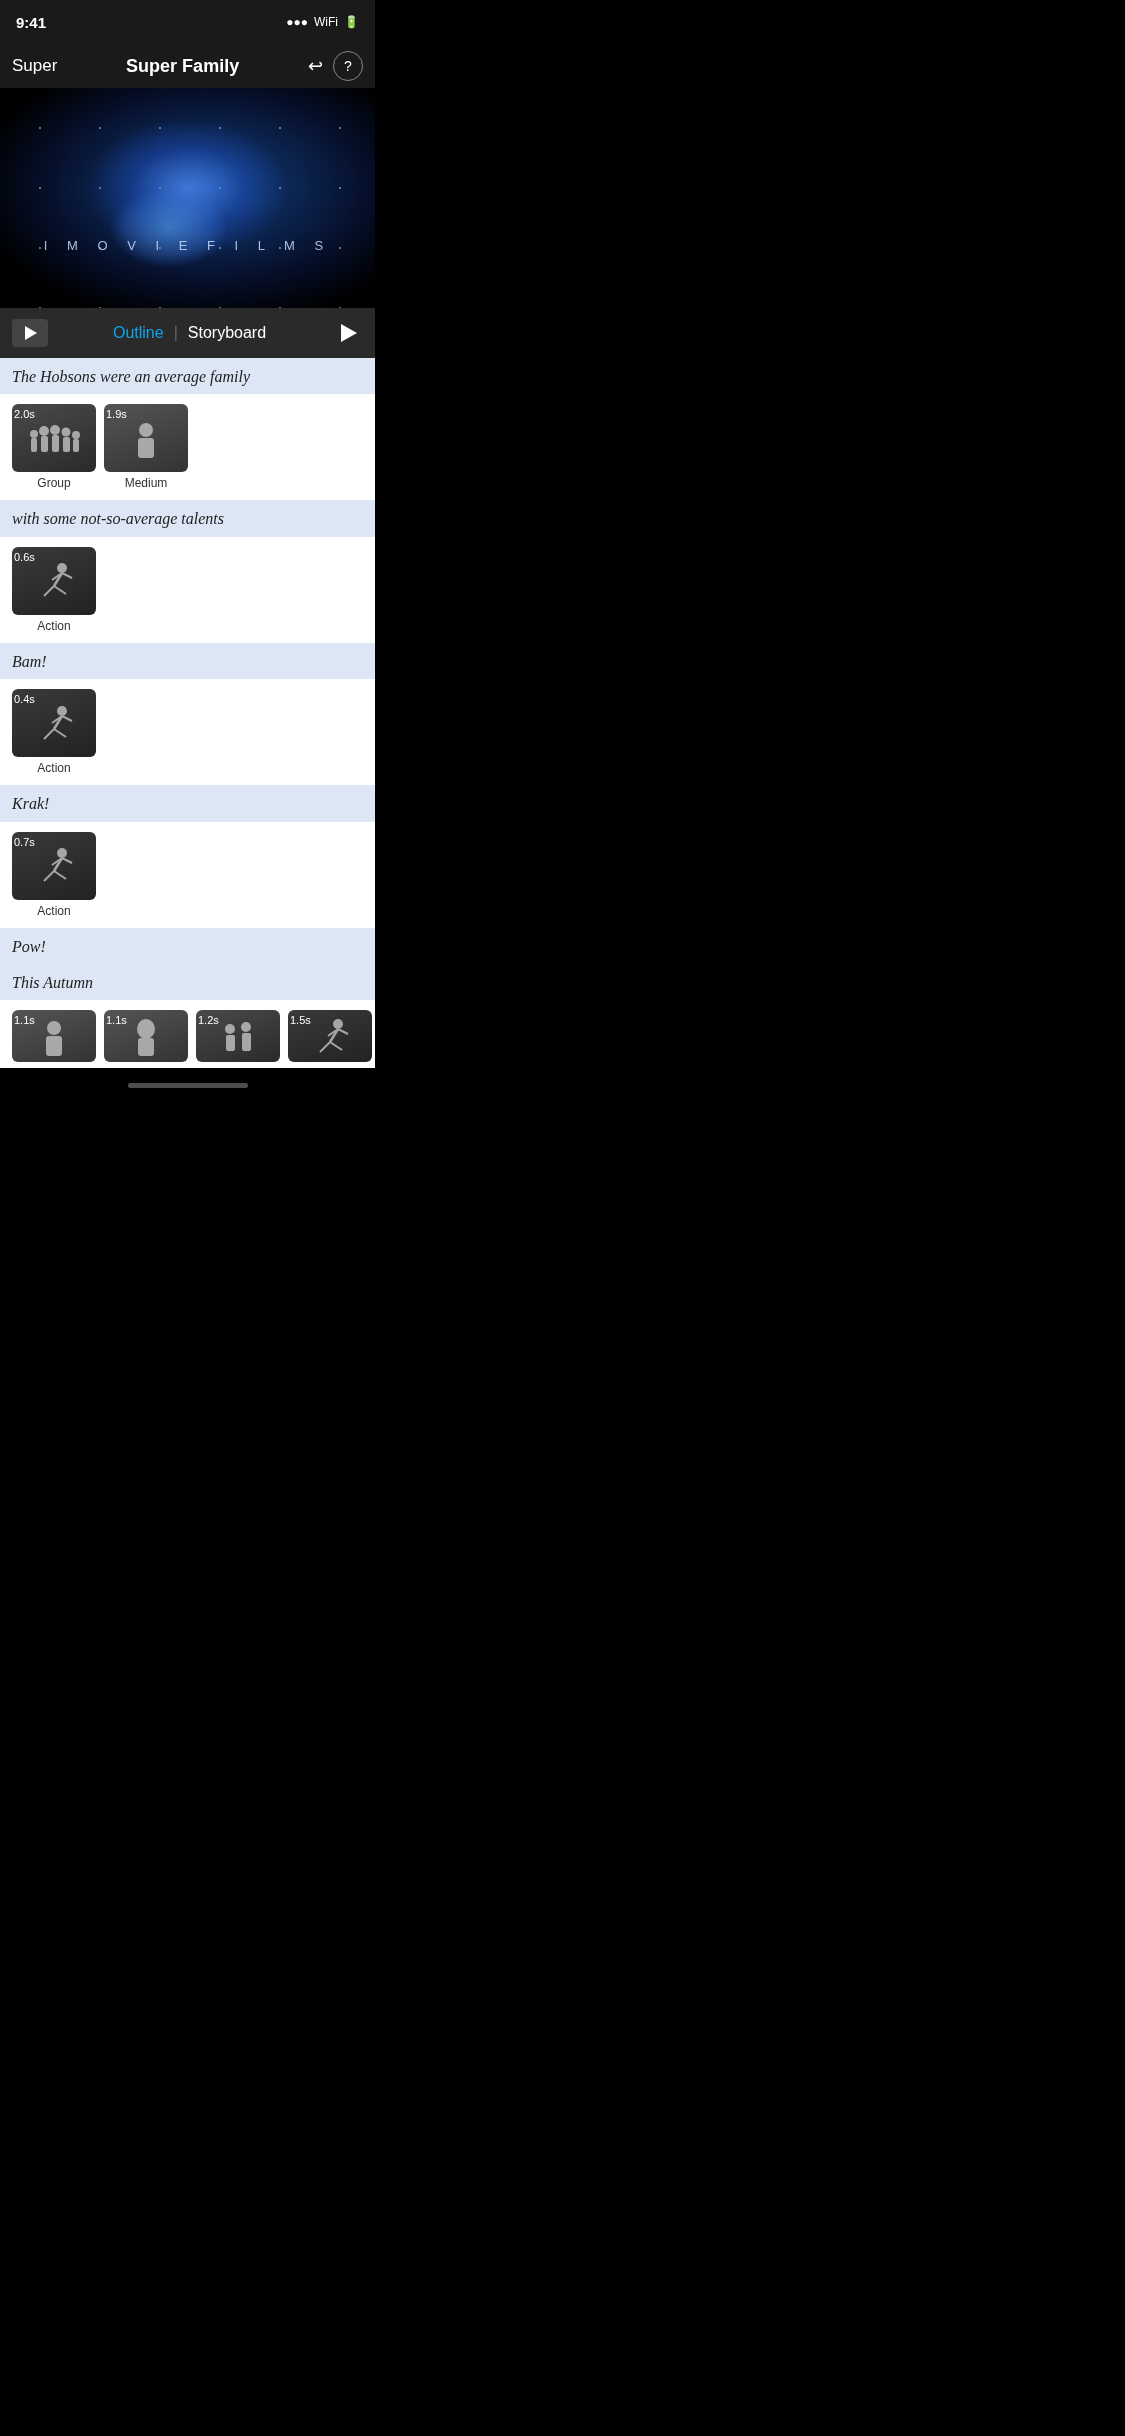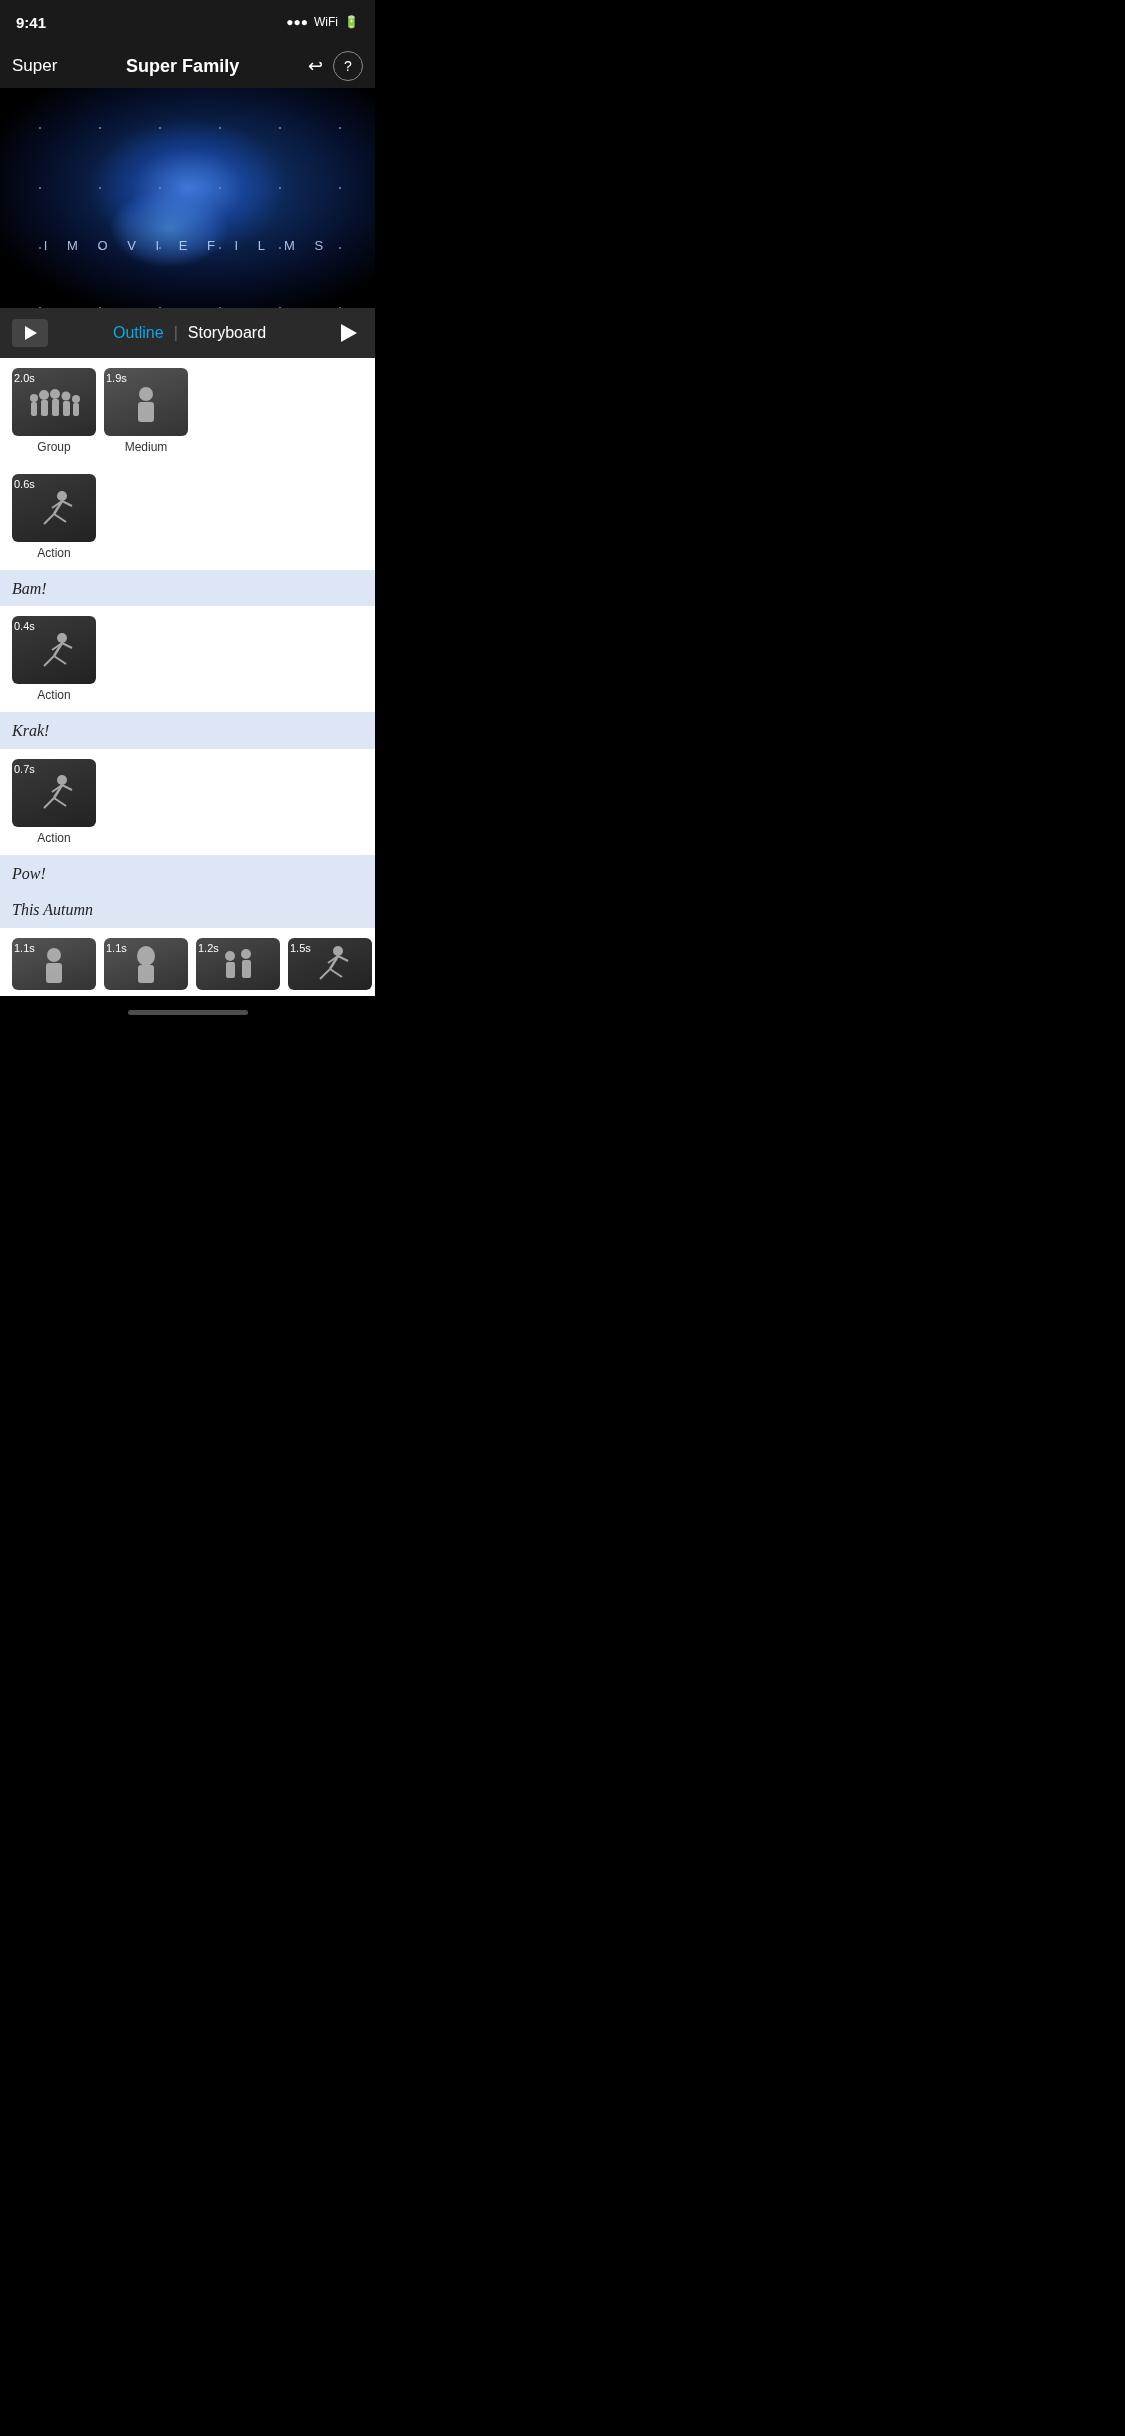--- a/index.html
+++ b/index.html
@@ -343,20 +343,23 @@
     <span class="toolbar-tab-storyboard">Storyboard</span>
   </div>
   <div class="toolbar-play-btn">
     <div class="play-triangle"></div>
   </div>
 </div>
 
 <div class="storyboard-content">
 
 
+  <div class="scene-text-row">
+    <span class="scene-text">The Hobsons were an average family</span>
+  </div>
   <div class="scene-clips-row">
 
     <div class="clip-thumb">
       <div class="clip-img clip-bg-group">
         <span class="clip-duration">2.0s</span>
         <svg class="clip-svg" viewBox="0 0 60 45">
 
           <g fill="#bbb" opacity="0.85">
             <circle cx="10" cy="18" r="4"></circle>
             <rect x="7" y="22" width="6" height="14" rx="2"></rect>
@@ -381,20 +384,23 @@
           <g fill="#bbb" opacity="0.85">
             <circle cx="30" cy="14" r="7"></circle>
             <rect x="22" y="22" width="16" height="20" rx="3"></rect>
           </g>
         </svg>
       </div>
       <span class="clip-label">Medium</span>
     </div>
   </div>
 
+  <div class="scene-text-row">
+    <span class="scene-text">with some not-so-average talents</span>
+  </div>
   <div class="scene-clips-row">
     <div class="clip-thumb">
       <div class="clip-img clip-bg-action">
         <span class="clip-duration">0.6s</span>
         <svg class="clip-svg" viewBox="0 0 60 45">
 
           <g fill="#bbb" opacity="0.85">
             <circle cx="38" cy="10" r="5"></circle>
             <line x1="38" y1="15" x2="30" y2="28" stroke="#bbb" stroke-width="2.5"></line>
             <line x1="30" y1="28" x2="20" y2="38" stroke="#bbb" stroke-width="2"></line>

